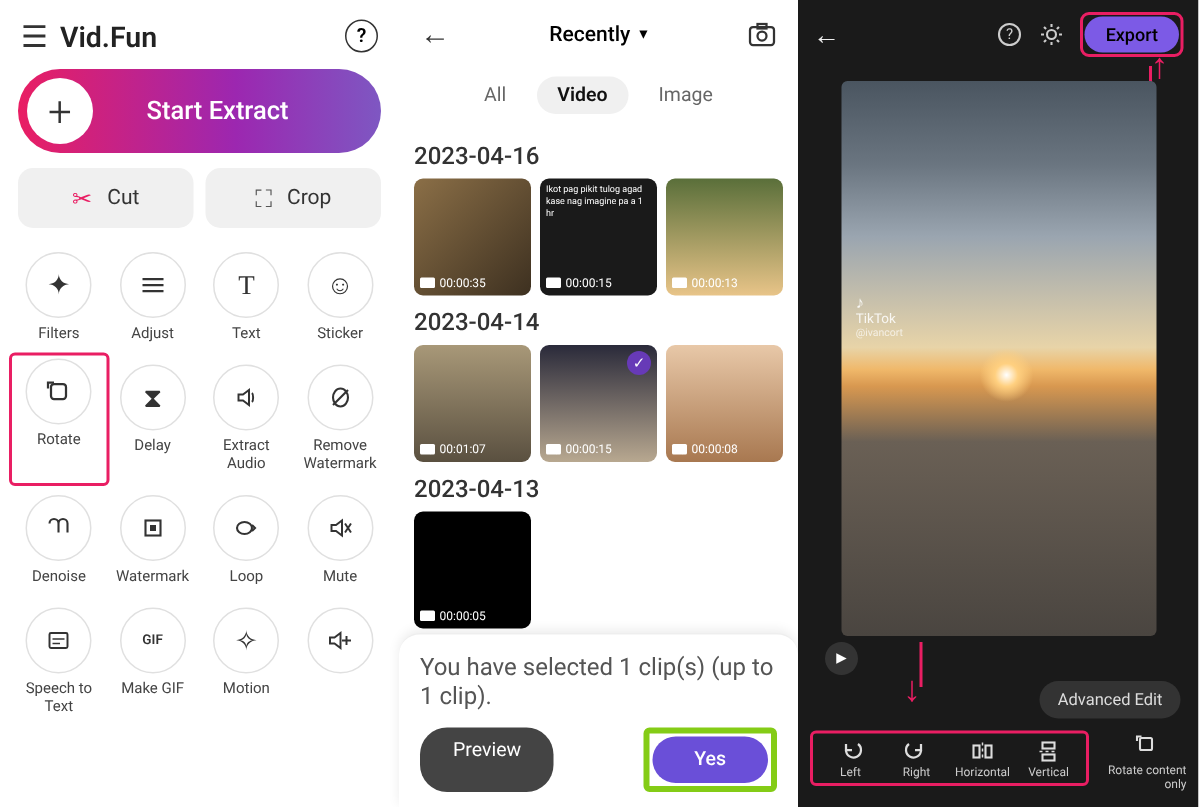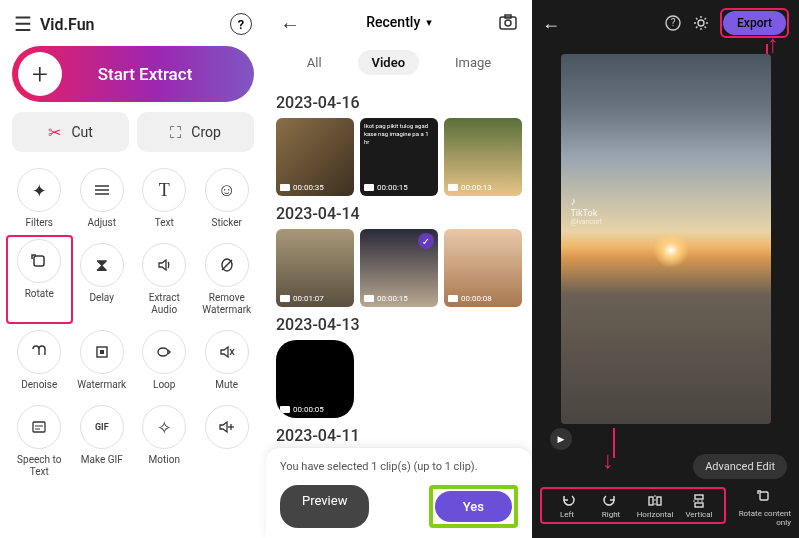--- a/index.html
+++ b/index.html
@@ -3,21 +3,21 @@
 <meta charset="utf-8">
 <style>
 * { margin: 0; padding: 0; box-sizing: border-box; font-family: -apple-system, BlinkMacSystemFont, "Segoe UI", Roboto, sans-serif; }
 body { width: 799px; height: 538px; display: flex; background: #fff; overflow: hidden; }
 
 
 .panel1 { width: 266px; height: 538px; background: #fff; padding: 8px; display: flex; flex-direction: column; }
 .p1-header { display: flex; align-items: center; justify-content: space-between; padding: 4px 6px 10px; }
 .p1-header-left { display: flex; align-items: center; gap: 8px; }
 .hamburger { font-size: 20px; color: #333; }
-.app-title { font-weight: 600; font-size: 16px; color: #222; }
+.app-title { font-weight: 600; font-size: 19px; color: #222; }
 .help-icon { width: 22px; height: 22px; border: 1.5px solid #333; border-radius: 50%; display: flex; align-items: center; justify-content: center; font-size: 13px; font-weight: 600; }
 
 .start-btn { display: flex; align-items: center; background: linear-gradient(90deg, #e91e63 0%, #9c27b0 60%, #7e57c2 100%); border-radius: 32px; height: 56px; padding: 6px; margin: 0 4px 10px; }
 .plus-circle { width: 44px; height: 44px; background: #fff; border-radius: 50%; display: flex; align-items: center; justify-content: center; font-size: 28px; color: #333; font-weight: 300; }
 .start-text { flex: 1; text-align: center; color: #fff; font-size: 17px; font-weight: 500; padding-right: 20px; }
 
 .cutcrop-row { display: flex; gap: 8px; margin: 0 4px 12px; }
 .cutcrop-btn { flex: 1; height: 40px; background: #f0f0f0; border-radius: 10px; display: flex; align-items: center; justify-content: center; gap: 10px; font-size: 14px; color: #333; }
 .cut-btn .scissors { color: #e91e63; font-size: 16px; }
 .crop-icon { font-size: 16px; color: #555; }
@@ -29,44 +29,44 @@
 .highlight-box { border: 2px solid #e91e63; border-radius: 4px; padding: 2px; margin: -4px; }
 
 
 .panel2 { width: 266px; height: 538px; background: #fff; display: flex; flex-direction: column; }
 .p2-header { display: flex; align-items: center; justify-content: space-between; padding: 10px 14px; }
 .back-arrow { font-size: 20px; color: #333; }
 .recently { display: flex; align-items: center; gap: 6px; font-size: 14px; font-weight: 500; }
 .chev-down { font-size: 11px; }
 .camera-icon { font-size: 18px; }
 
-.tabs-row { display: flex; gap: 22px; justify-content: center; padding: 6px 0 12px; }
+.tabs-row { display: flex; gap: 6px; justify-content: center; padding: 6px 0 12px; }
 .tab { font-size: 13px; color: #666; padding: 5px 14px; border-radius: 14px; }
 .tab.active { background: #f0f0f0; font-weight: 600; color: #111; }
 
 .gallery-body { flex: 1; overflow: hidden; padding: 0 10px; }
 .date-label { font-size: 16px; color: #333; margin: 6px 0 6px; font-weight: 500; }
 .thumb-row { display: flex; gap: 6px; margin-bottom: 8px; }
 .thumb { width: 78px; height: 78px; border-radius: 6px; background: #888; position: relative; overflow: hidden; }
 .thumb-time { position: absolute; bottom: 4px; left: 4px; right: 4px; display: flex; align-items: center; gap: 3px; color: #fff; font-size: 8px; }
 .vid-icon { width: 10px; height: 7px; background: #fff; border-radius: 1px; position: relative; }
 .vid-icon::after { content: ''; position: absolute; right: -3px; top: 1px; border: 3px solid transparent; border-left-color: #fff; }
 .thumb-check { position: absolute; top: 4px; right: 4px; width: 16px; height: 16px; background: #673ab7; border-radius: 50%; display: flex; align-items: center; justify-content: center; color: #fff; font-size: 10px; }
 
 .t1 { background: linear-gradient(135deg, #8b6f47, #3d3020); }
 .t2 { background: #1a1a1a; display:flex; align-items:flex-start; padding:4px; }
 .t2-text { color:#fff; font-size:6px; line-height:1.3; }
 .t3 { background: linear-gradient(#5a6f3a, #e8c488); }
 .t4 { background: linear-gradient(#a89878, #5a5040); }
 .t5 { background: linear-gradient(#2a2a3a, #b8a890); }
 .t6 { background: linear-gradient(#e8c8a8, #a87850); }
-.t7 { background: #000; border-radius: 20px; }
+.t7 { background: #000; }
 
 .bottom-sheet { background: #fff; border-top: 1px solid #eee; border-radius: 14px 14px 0 0; padding: 12px 14px 10px; box-shadow: 0 -2px 8px rgba(0,0,0,0.08); }
-.sheet-text { font-size: 11px; color: #555; margin-bottom: 12px; }
+.sheet-text { font-size: 16px; color: #555; margin-bottom: 12px; }
 .sheet-btns { display: flex; justify-content: space-between; gap: 10px; }
 .preview-btn { background: #444; color: #fff; border-radius: 18px; padding: 8px 22px; font-size: 13px; }
 .yes-btn { background: #6a4fd8; color: #fff; border-radius: 18px; padding: 8px 28px; font-size: 13px; font-weight: 500; }
 .yes-highlight { border: 4px solid #84cc16; border-radius: 4px; padding: 2px; display: inline-block; }
 
 
 .panel3 { width: 267px; height: 538px; background: #1a1a1a; display: flex; flex-direction: column; }
 .p3-header { display: flex; align-items: center; justify-content: space-between; padding: 8px 10px; }
 .p3-back { color: #eee; font-size: 18px; }
 .p3-header-right { display: flex; align-items: center; gap: 10px; }

